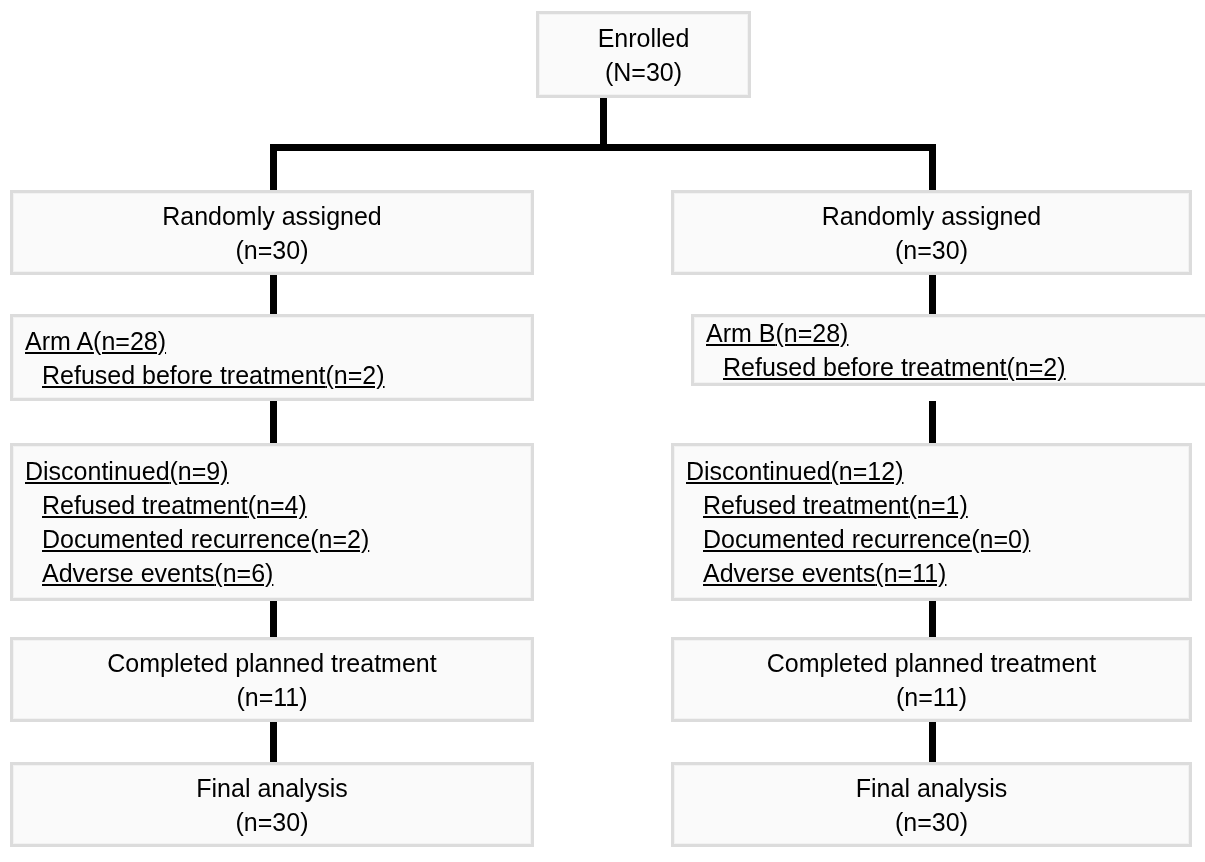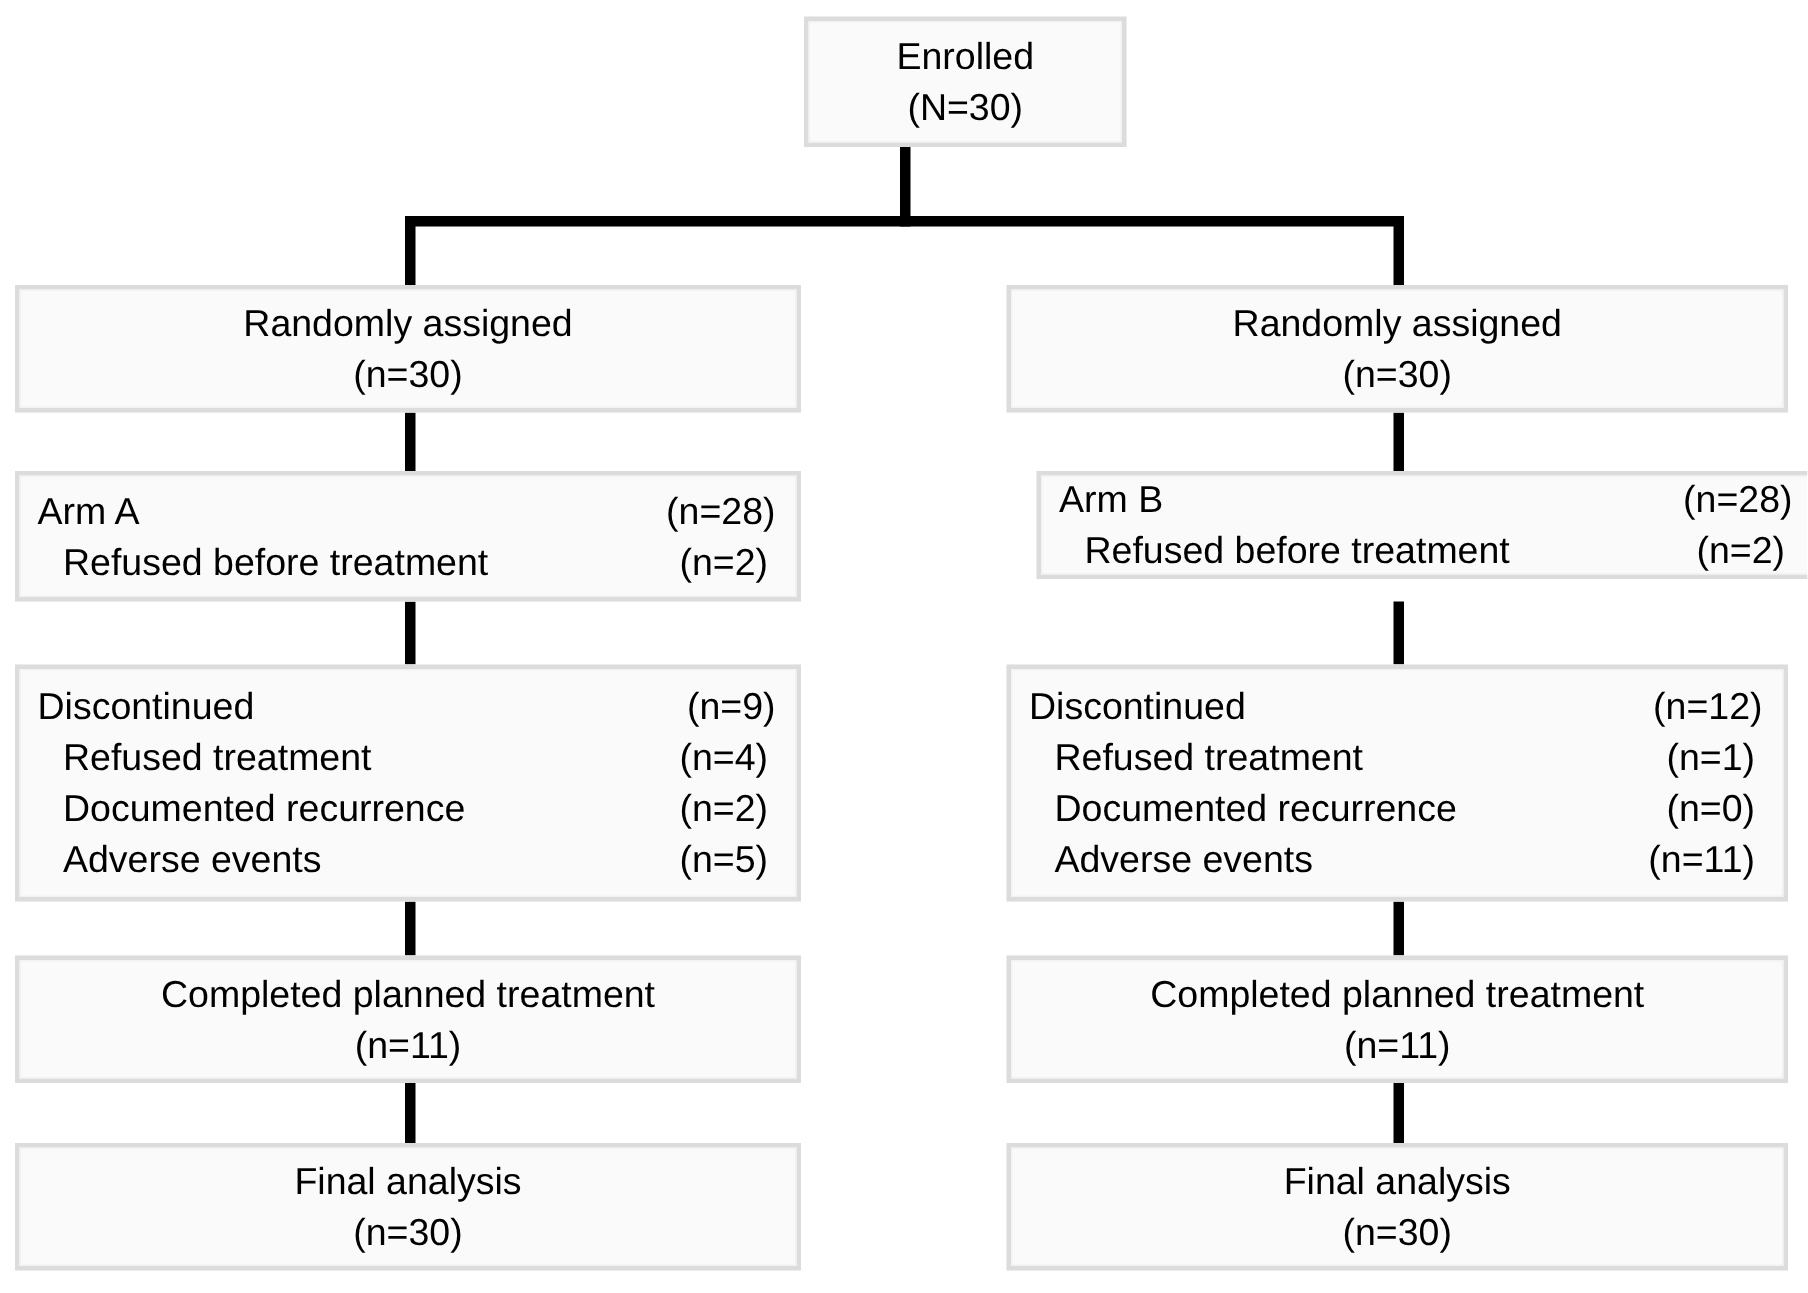--- a/index.html
+++ b/index.html
@@ -40,23 +40,24 @@
   .box.listing {
     padding: 6px 14px 6px 12px;
     justify-content: center;
   }
   .line {
     display: block;
     white-space: pre;
   }
   .row {
     display: flex;
-    justify-content: space-between;
+    justify-content: flex-start;
     align-items: baseline;
     width: 100%;
+    text-decoration: underline;
   }
   .row .lbl { text-align: left; }
   .row .cnt { text-align: right; white-space: pre; }
   .row.indent .lbl { padding-left: 17px; }
   .row.indent .cnt { padding-right: 5px; }
 
   
   .conn {
     position: absolute;
     background: #000000;
@@ -108,21 +109,21 @@
     <div class="row indent">
       <span class="lbl">Refused treatment</span>
       <span class="cnt">(n=4)</span>
     </div>
     <div class="row indent">
       <span class="lbl">Documented recurrence</span>
       <span class="cnt">(n=2)</span>
     </div>
     <div class="row indent">
       <span class="lbl">Adverse events</span>
-      <span class="cnt">(n=5)</span>
+      <span class="cnt">(n=6)</span>
     </div>
   </div>
 
   <div class="conn vline" style="left:270px; top:601px; height:36px;"></div>
 
   <div class="box center" style="left:10px; top:637px; width:524px; height:85px;">
     <span class="line">Completed planned treatment</span>
     <span class="line">(n=11)</span>
   </div>
 

